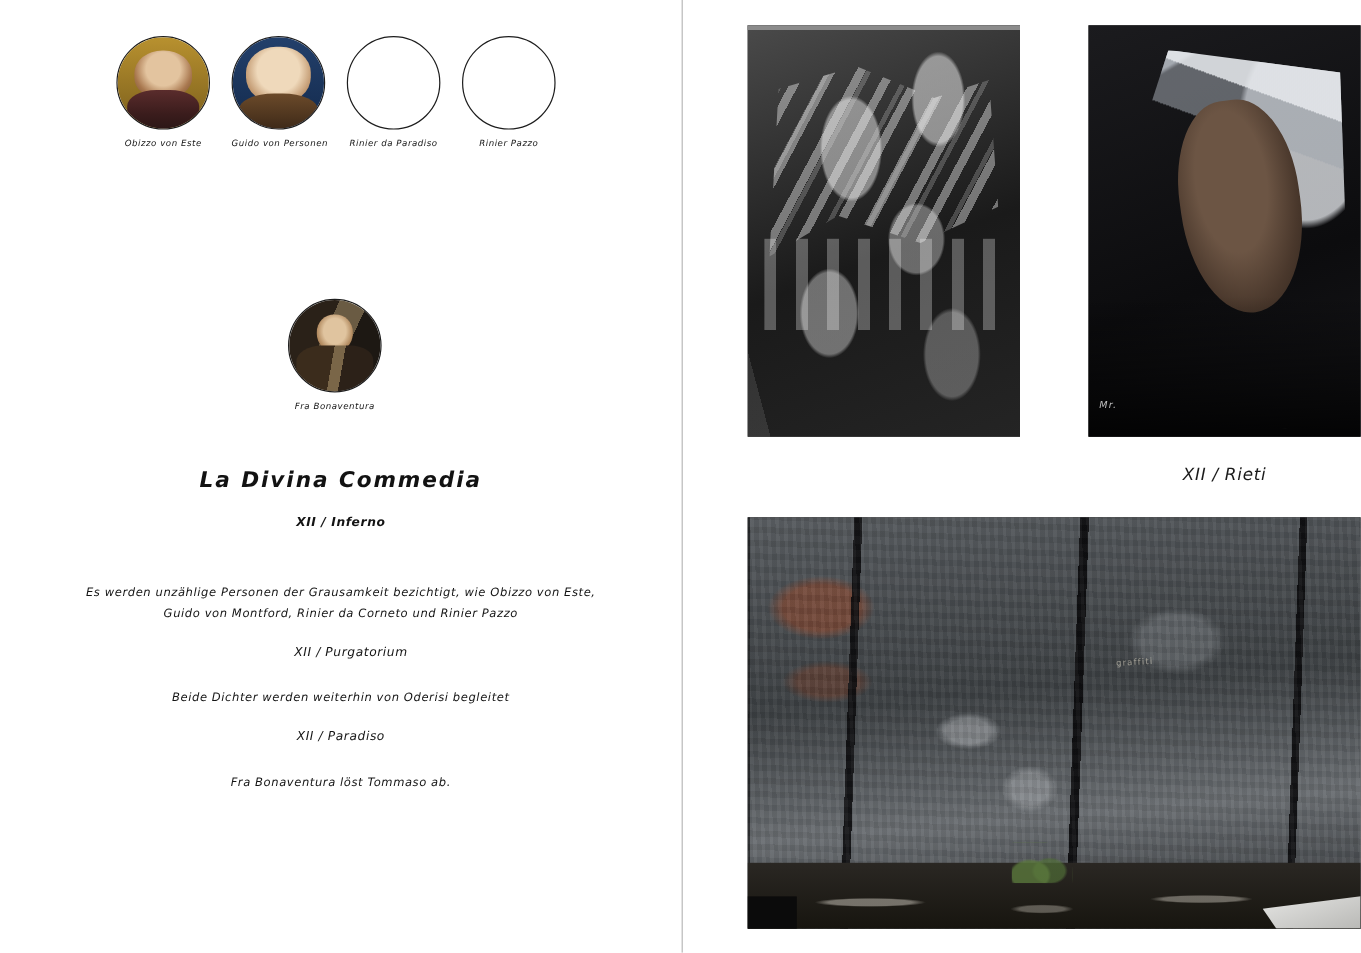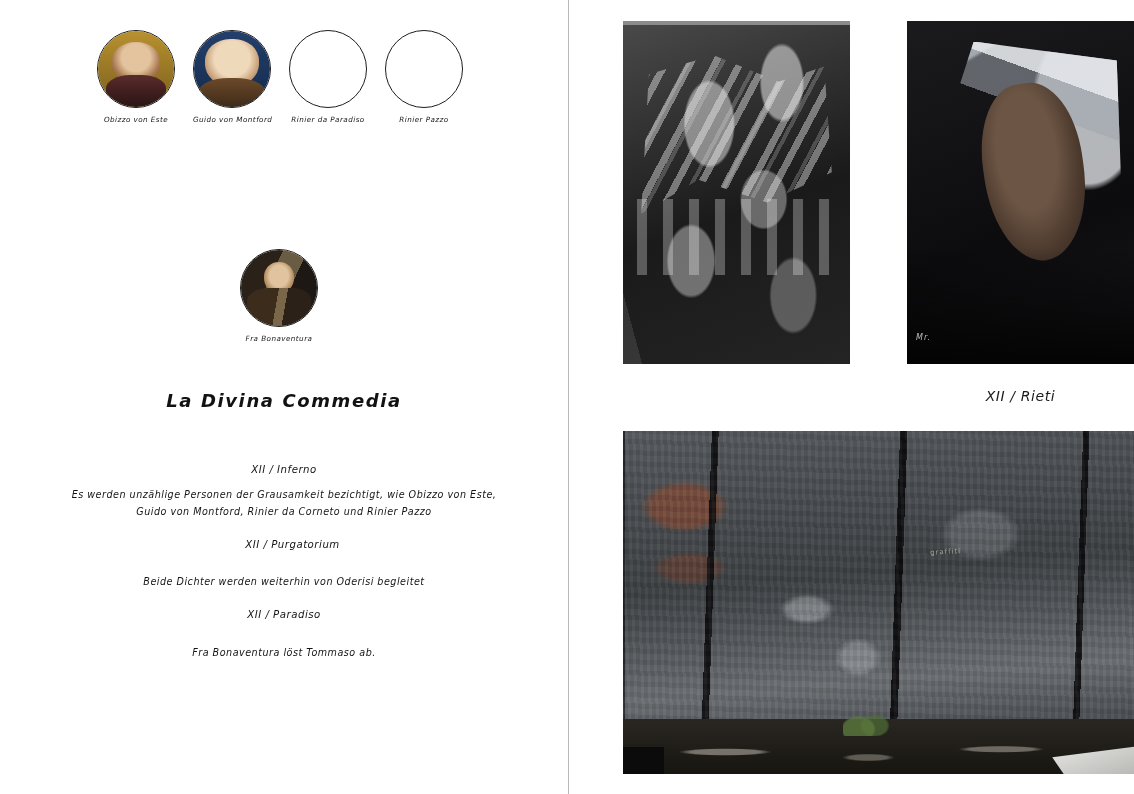--- a/index.html
+++ b/index.html
@@ -152,21 +152,21 @@
     width: 568px;
     text-align: center;
     font-family: "DejaVu Sans", sans-serif;
     font-style: italic;
     color: #141414;
     letter-spacing: 0.5px;
   }
   .heading-line { font-size: 10.2px; }
   .body-line { font-size: 9.6px; line-height: 17px; }
 
-  .l-inferno      { top: 464px; }
+  .l-inferno      { top: 430px; font-weight: bold; }
   .l-inferno-body { top: 486px; left: 58px; width: 452px; }
   .l-purg         { top: 539px; padding-left: 17px; }
   .l-purg-body    { top: 573px; }
   .l-para         { top: 609px; }
   .l-para-body    { top: 644px; }
 
   
   .right-col {
     position: absolute;
     left: 569px;
@@ -342,21 +342,21 @@
         <div class="disc">
           <div class="art-obizzo"></div>
         </div>
         <div class="caption">Obizzo von Este</div>
       </div>
 
       <div class="portrait">
         <div class="disc">
           <div class="art-guido"></div>
         </div>
-        <div class="caption">Guido von Montford</div>
+        <div class="caption">Guido von Personen</div>
       </div>
 
       <div class="portrait">
         <div class="disc"></div>
         <div class="caption">Rinier da Paradiso</div>
       </div>
 
       <div class="portrait">
         <div class="disc"></div>
         <div class="caption">Rinier Pazzo</div>

